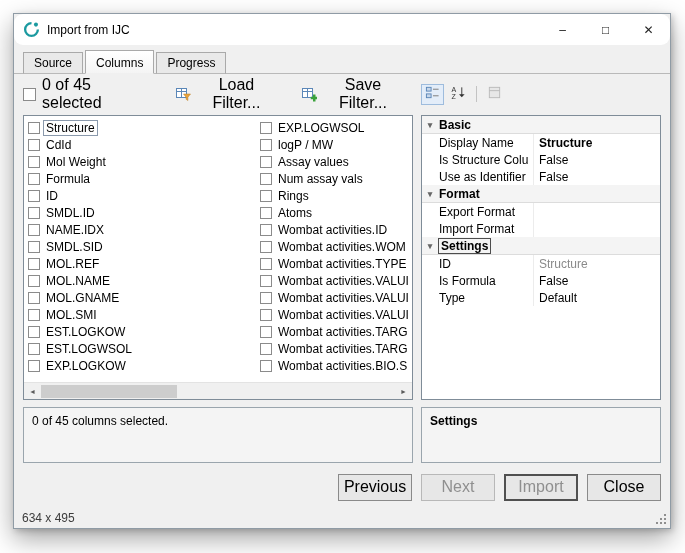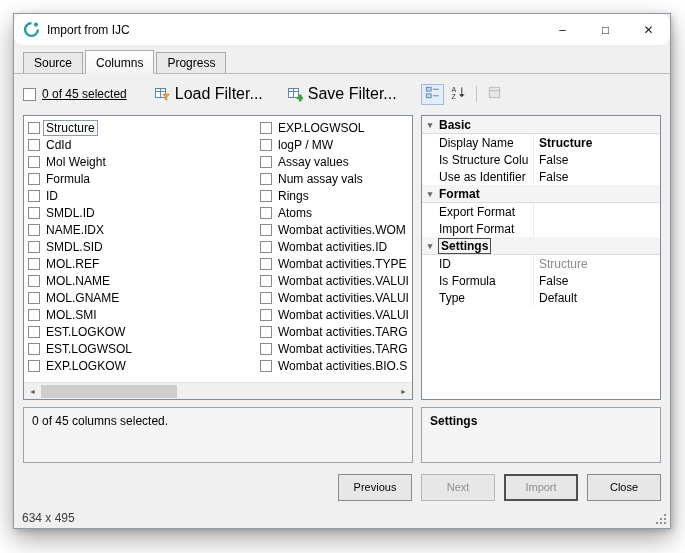--- a/index.html
+++ b/index.html
@@ -27,21 +27,21 @@
                 border-bottom:1px solid #f0f0f0; }
 
   
   .content { flex:1; display:grid; grid-template-columns:1fr 240px;
              grid-template-rows:28px 1fr 56px 34px; gap:7px 8px; padding:6px 9px 4px; }
 
   
   .filter-toolbar { grid-column:1; grid-row:1; display:flex; align-items:center; gap:6px; }
   .checkbox { width:13px; height:13px; background:#fff; border:1px solid #8b8b8b;
               display:inline-block; flex:0 0 auto; }
-  .cb-label { font-size:12px; padding-right:12px;text-decoration:underline; }
+  .cb-label { font-size:16px; padding-right:12px; }
   .tool-btn { display:flex; align-items:center; gap:5px; font-size:16px; padding:3px 8px;
               background:transparent; border:1px solid transparent;
               font-family:"Liberation Sans", sans-serif; }
   .tb-icon { width:16px; height:16px; display:inline-flex; }
 
   
   .prop-toolbar { grid-column:2; grid-row:1; display:flex; align-items:center; gap:3px; }
   .icon-btn { width:23px; height:21px; display:flex; align-items:center; justify-content:center;
               border:1px solid transparent; }
   .icon-btn.selected { background:#e3edf9; border-color:#9ebcdd; }
@@ -83,21 +83,21 @@
   .prop-value.muted { color:#8a8a8a; }
 
   
   .info-box { border:1px solid #9aa5ad; background:#f4f4f4; font-size:12px; padding:6px 8px; }
   .left-info  { grid-column:1; grid-row:3; }
   .right-info { grid-column:2; grid-row:3; font-weight:bold; }
 
   
   .button-row { grid-column:1 / span 2; grid-row:4; display:flex; justify-content:flex-end;
                 align-items:center; gap:9px; }
-  .btn { min-width:74px; height:27px; font-size:11px; background:#e7e7e7;
+  .btn { min-width:74px; height:27px; font-size:16px; background:#e7e7e7;
          border:1px solid #8a8a8a; color:#000; font-family:"Liberation Sans", sans-serif; }
   .btn.disabled { color:#8f8f8f; border-color:#b8b8b8; }
   .btn.default  { border:2px solid #505050; }
 
   
   .statusbar { height:20px; flex:0 0 auto; display:flex; align-items:flex-end;
                justify-content:space-between; padding:0 3px 3px 8px; font-size:12px; color:#3c3c3c; }
   .grip { display:inline-flex; }
 </style>
 </head>
@@ -272,25 +272,25 @@
             <div class="list-item">
               <span class="checkbox"></span>
               <span class="item-label">Rings</span>
             </div>
             <div class="list-item">
               <span class="checkbox"></span>
               <span class="item-label">Atoms</span>
             </div>
             <div class="list-item">
               <span class="checkbox"></span>
+              <span class="item-label">Wombat activities.ID</span>
+            </div>
+            <div class="list-item">
+              <span class="checkbox"></span>
               <span class="item-label">Wombat activities.WOM</span>
-            </div>
-            <div class="list-item">
-              <span class="checkbox"></span>
-              <span class="item-label">Wombat activities.ID</span>
             </div>
             <div class="list-item">
               <span class="checkbox"></span>
               <span class="item-label">Wombat activities.TYPE</span>
             </div>
             <div class="list-item">
               <span class="checkbox"></span>
               <span class="item-label">Wombat activities.VALUI</span>
             </div>
             <div class="list-item">

